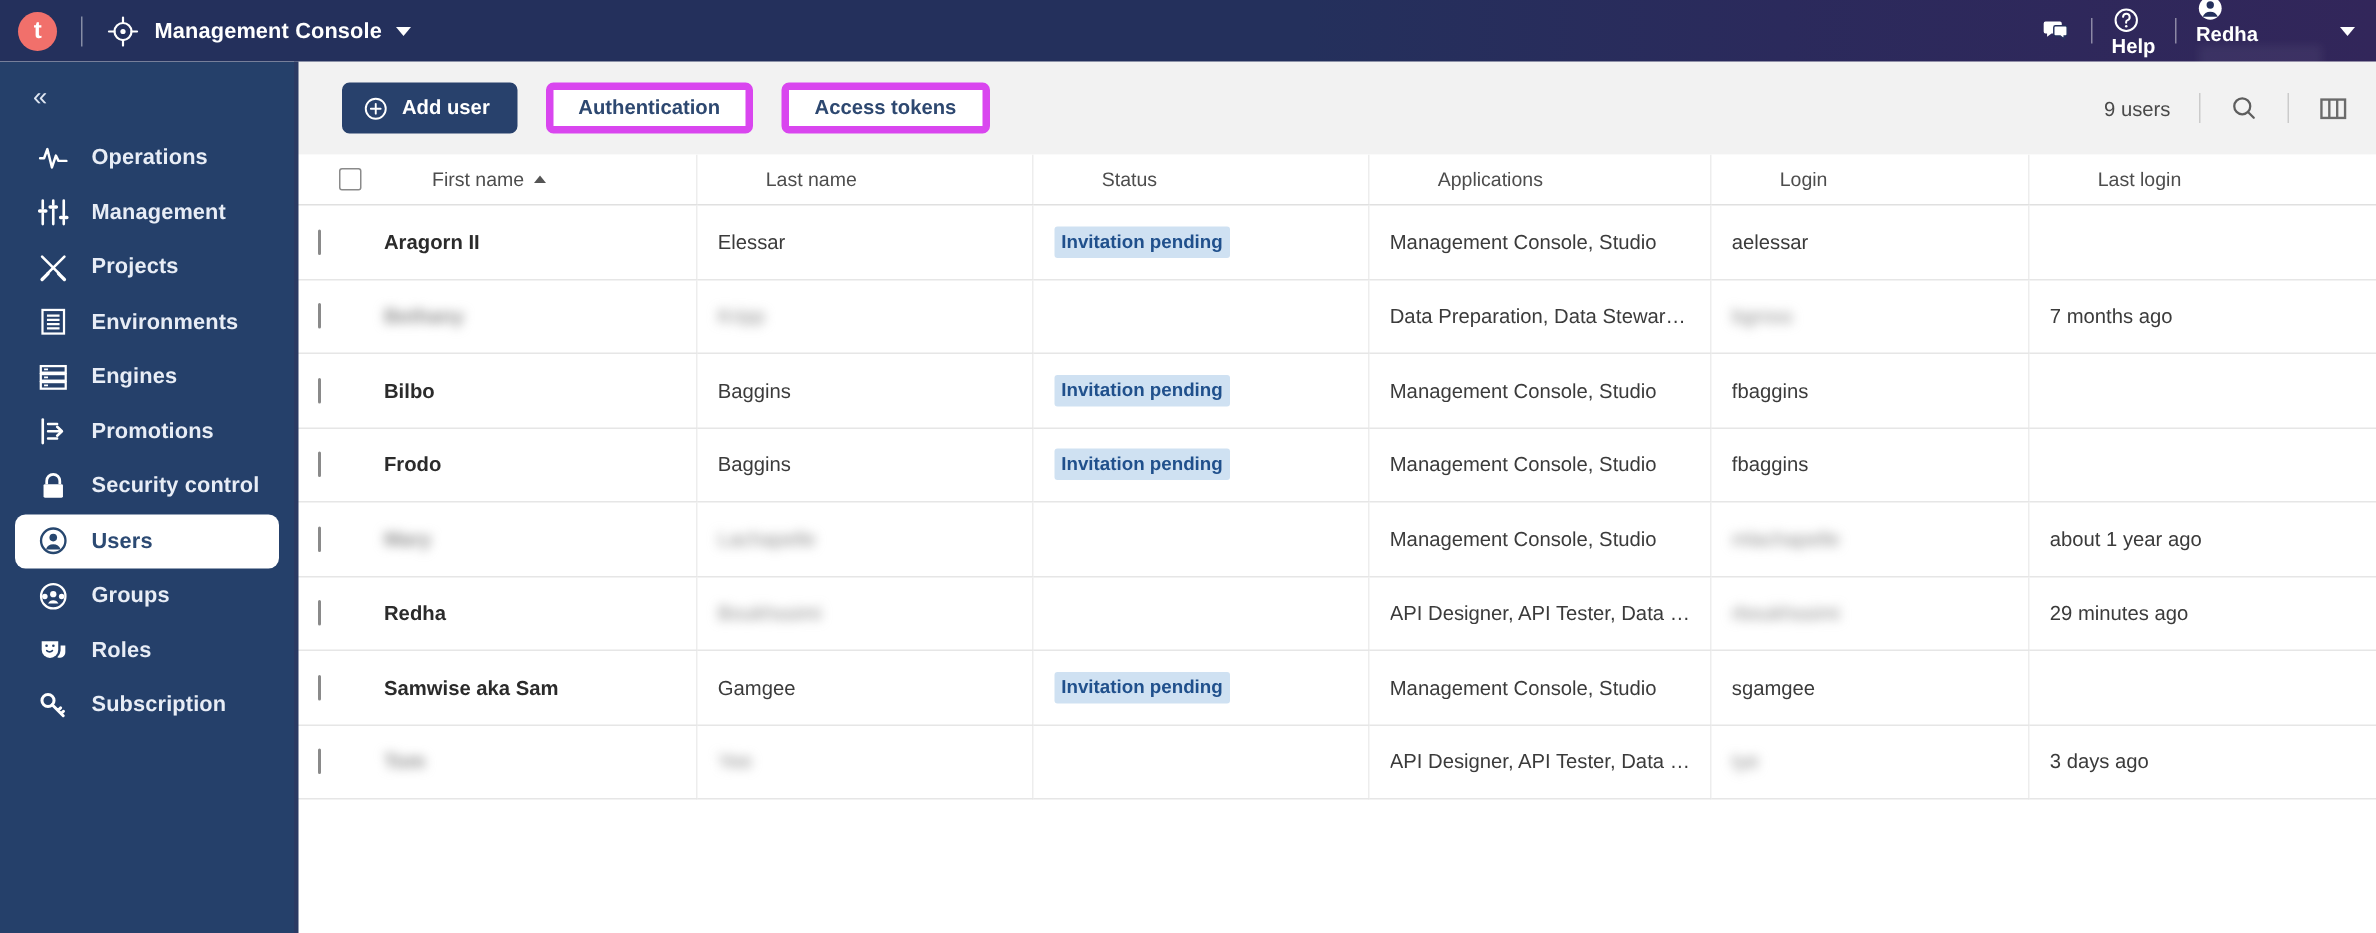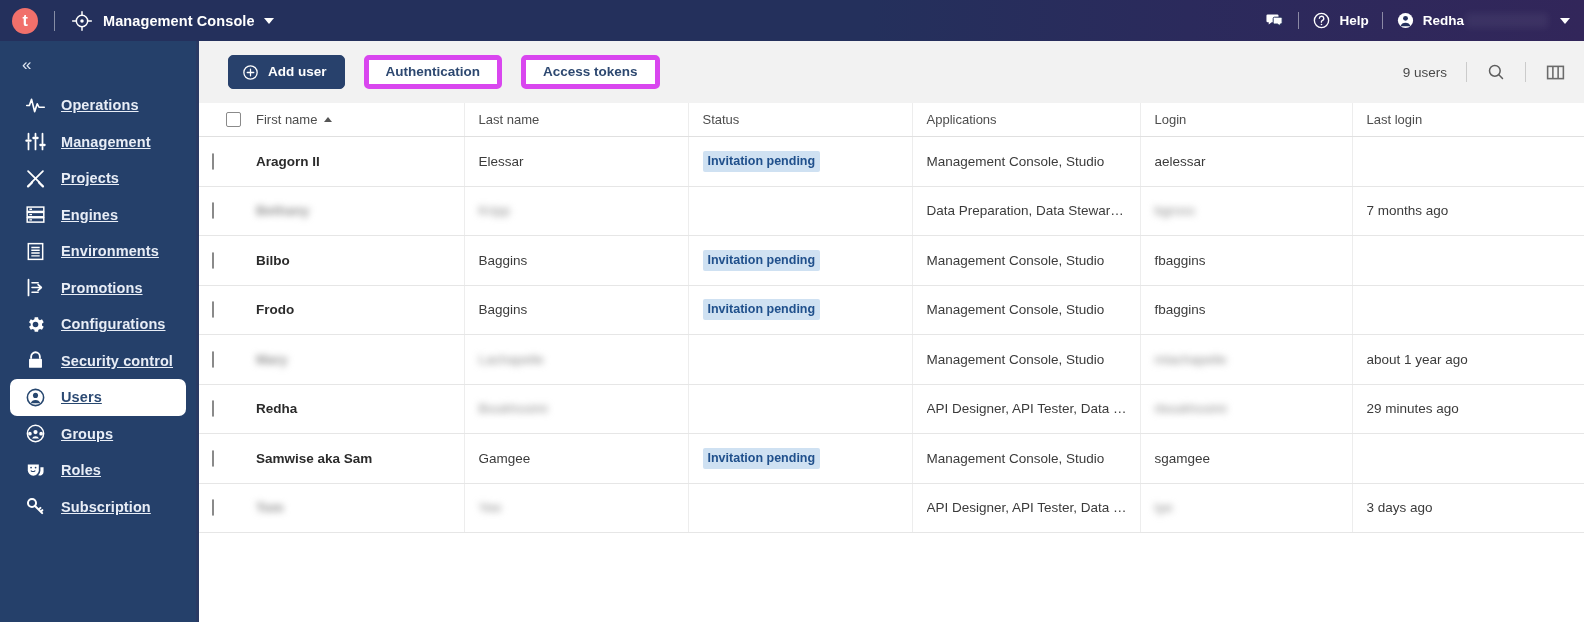--- a/index.html
+++ b/index.html
@@ -32,21 +32,21 @@
   .prod-icon { width: 22px; height: 22px; flex: none; margin-right: 10px; }
   .prod-title {
     font-size: 14.5px; font-weight: 700; letter-spacing: 0.1px; white-space: nowrap;
   }
   .caret-down {
     margin-left: 9px; width: 0; height: 0;
     border-left: 5px solid transparent; border-right: 5px solid transparent;
     border-top: 6px solid #fff;
   }
   .topbar-right { margin-left: auto; display: flex; align-items: center; }
-  .tb-item { display: flex; align-items: center; font-size: 13.5px; font-weight: 700; color: #fff; white-space: nowrap; }
+  .tb-item { display: flex; align-items: flex-start; font-size: 13.5px; font-weight: 700; color: #fff; white-space: nowrap; flex-direction: column; }
   .tb-item .ic { width: 19px; height: 19px; margin-right: 8px; flex: none; }
   .user-blur {
     display: inline-block; width: 82px; height: 15px; margin-left: 2px;
     background: rgba(255,255,255,0.055); border-radius: 2px;
     filter: blur(3px);
   }
   .chev-small {
     margin-left: 12px; margin-right: 4px;
     width: 0; height: 0;
     border-left: 5px solid transparent; border-right: 5px solid transparent;
@@ -66,21 +66,21 @@
   .sidebar-inner { background: #25406a; height: 100%; padding-top: 0; }
   .collapse-row { height: 46px; display: flex; align-items: center; padding-left: 16px; }
   .collapse-btn {
     color: #dfe6f2; font-size: 17px; line-height: 1; letter-spacing: -2px;
     cursor: pointer; padding: 3px 6px;
   }
   .nav { padding: 0 10px; }
   .nav-item {
     display: flex; align-items: center; height: 36.5px;
     padding-left: 14px; border-radius: 7px;
-    color: #e8edf6; cursor: pointer; margin-bottom: 0px; text-decoration: underline;
+    color: #e8edf6; cursor: pointer; margin-bottom: 0px;
   }
   .nav-item .nico { width: 22px; height: 22px; flex: none; margin-right: 15px; display:flex; align-items:center; justify-content:center; }
   .nav-item .nlabel { font-size: 14.5px; font-weight: 700; letter-spacing: 0.1px; white-space: nowrap; }
   .nav-item.active { background: #ffffff; color: #27476f; }
   .nav-item.active .nlabel { color: #2c4a73; }
 
   
   .main { flex: 1; min-width: 0; background: #f2f2f2; display: flex; flex-direction: column; position: relative; }
   .main::before {
     content: ""; position: absolute; left: 0; top: 0; bottom: 0; width: 3px;
@@ -112,21 +112,21 @@
     border-bottom: 1px solid #e6e6e6;
   }
   thead th {
     height: 33px; font-size: 13px; color: #4d4d4d; background: #fff;
     padding: 0; border-bottom: 1px solid #e0e0e0;
   }
   thead th .thc { display: flex; align-items: center; height: 33px; padding-left: 14px; }
   tbody td { height: 49.5px; font-size: 13.5px; color: #3b3b3b; padding: 0 0 0 14px;
     border-right: 1px solid #ededed; }
   tbody td:last-child { border-right: none; margin-top: 44px; }
-  thead th { border-right: 1px solid #ededed; }
+  thead th { border-right: 1px solid #ededed; padding-left: 32px; }
   thead th:last-child { border-right: none; }
   .col-cb { width: 46px; }
   .col-first { width: 222px; }
   .col-last { width: 224px; }
   .col-status { width: 224px; }
   .col-apps { width: 228px; }
   .col-login { width: 212px; }
   .col-lastlogin { width: auto; }
   td.cb, th.cb { padding-left: 0; border-right: none; }
   .cbbox {
@@ -239,59 +239,50 @@
                 <path d="M3.5 3.5l13 13M20.5 3.5l-13 13"></path>
                 <path d="M16 16.5l4.5 4.5M8 16.5L3.5 21" stroke-width="2.6"></path>
               </svg>
             </span>
             <span class="nlabel">Projects</span>
           </div>
 
           <div class="nav-item">
             <span class="nico">
               <svg viewBox="0 0 24 24" width="21" height="21" fill="none" stroke="#fff" stroke-width="1.7">
+                <rect x="3.8" y="3" width="16.4" height="18"></rect>
+                <path d="M7.2 7.4h9.6M7.2 10.6h9.6M7.2 13.8h9.6M7.2 17h9.6"></path>
+              </svg>
+            </span>
+            <span class="nlabel">Environments</span>
+          </div>
+
+          <div class="nav-item">
+            <span class="nico">
+              <svg viewBox="0 0 24 24" width="21" height="21" fill="none" stroke="#fff" stroke-width="1.7">
                 <rect x="2.5" y="3.5" width="19" height="5"></rect>
                 <rect x="2.5" y="9.6" width="19" height="5"></rect>
                 <rect x="2.5" y="15.7" width="19" height="5"></rect>
                 <path d="M5 6h3M5 12.1h3M5 18.2h3" stroke-width="1.5"></path>
               </svg>
             </span>
             <span class="nlabel">Engines</span>
           </div>
 
           <div class="nav-item">
             <span class="nico">
-              <svg viewBox="0 0 24 24" width="21" height="21" fill="none" stroke="#fff" stroke-width="1.7">
-                <rect x="3.8" y="3" width="16.4" height="18"></rect>
-                <path d="M7.2 7.4h9.6M7.2 10.6h9.6M7.2 13.8h9.6M7.2 17h9.6"></path>
-              </svg>
-            </span>
-            <span class="nlabel">Environments</span>
-          </div>
-
-          <div class="nav-item">
-            <span class="nico">
               <svg viewBox="0 0 24 24" width="21" height="21" fill="none" stroke="#fff" stroke-width="2" stroke-linecap="round">
                 <path d="M4 3v18"></path>
                 <path d="M8 6.5h7M8 12h9M8 17.5h7" stroke-width="1.8"></path>
                 <path d="M15 8.6L18.6 12 15 15.4" stroke-linejoin="round"></path>
               </svg>
             </span>
             <span class="nlabel">Promotions</span>
           </div>
 
-          <div class="nav-item">
-            <span class="nico">
-              <svg viewBox="0 0 24 24" width="21" height="21" fill="#fff">
-                <path d="M19.4 13a7.8 7.8 0 0 0 0-2l2-1.5-2-3.4-2.3.9a7.6 7.6 0 0 0-1.8-1l-.35-2.4h-3.9L10.7 6a7.6 7.6 0 0 0-1.8 1l-2.3-.9-2 3.4L6.6 11a7.8 7.8 0 0 0 0 2l-2 1.5 2 3.4 2.3-.9a7.6 7.6 0 0 0 1.8 1l.35 2.4h3.9l.35-2.4a7.6 7.6 0 0 0 1.8-1l2.3.9 2-3.4z"></path>
-                <circle cx="12" cy="12" r="3.2" fill="#25406a"></circle>
-              </svg>
-            </span>
-            <span class="nlabel">Configurations</span>
-          </div>
 
           <div class="nav-item">
             <span class="nico">
               <svg viewBox="0 0 24 24" width="21" height="21" fill="#fff">
                 <path d="M7 10V7.6a5 5 0 0 1 10 0V10" fill="none" stroke="#fff" stroke-width="2.1"></path>
                 <rect x="4.6" y="10" width="14.8" height="10.4" rx="1.1"></rect>
               </svg>
             </span>
             <span class="nlabel">Security control</span>
           </div>

